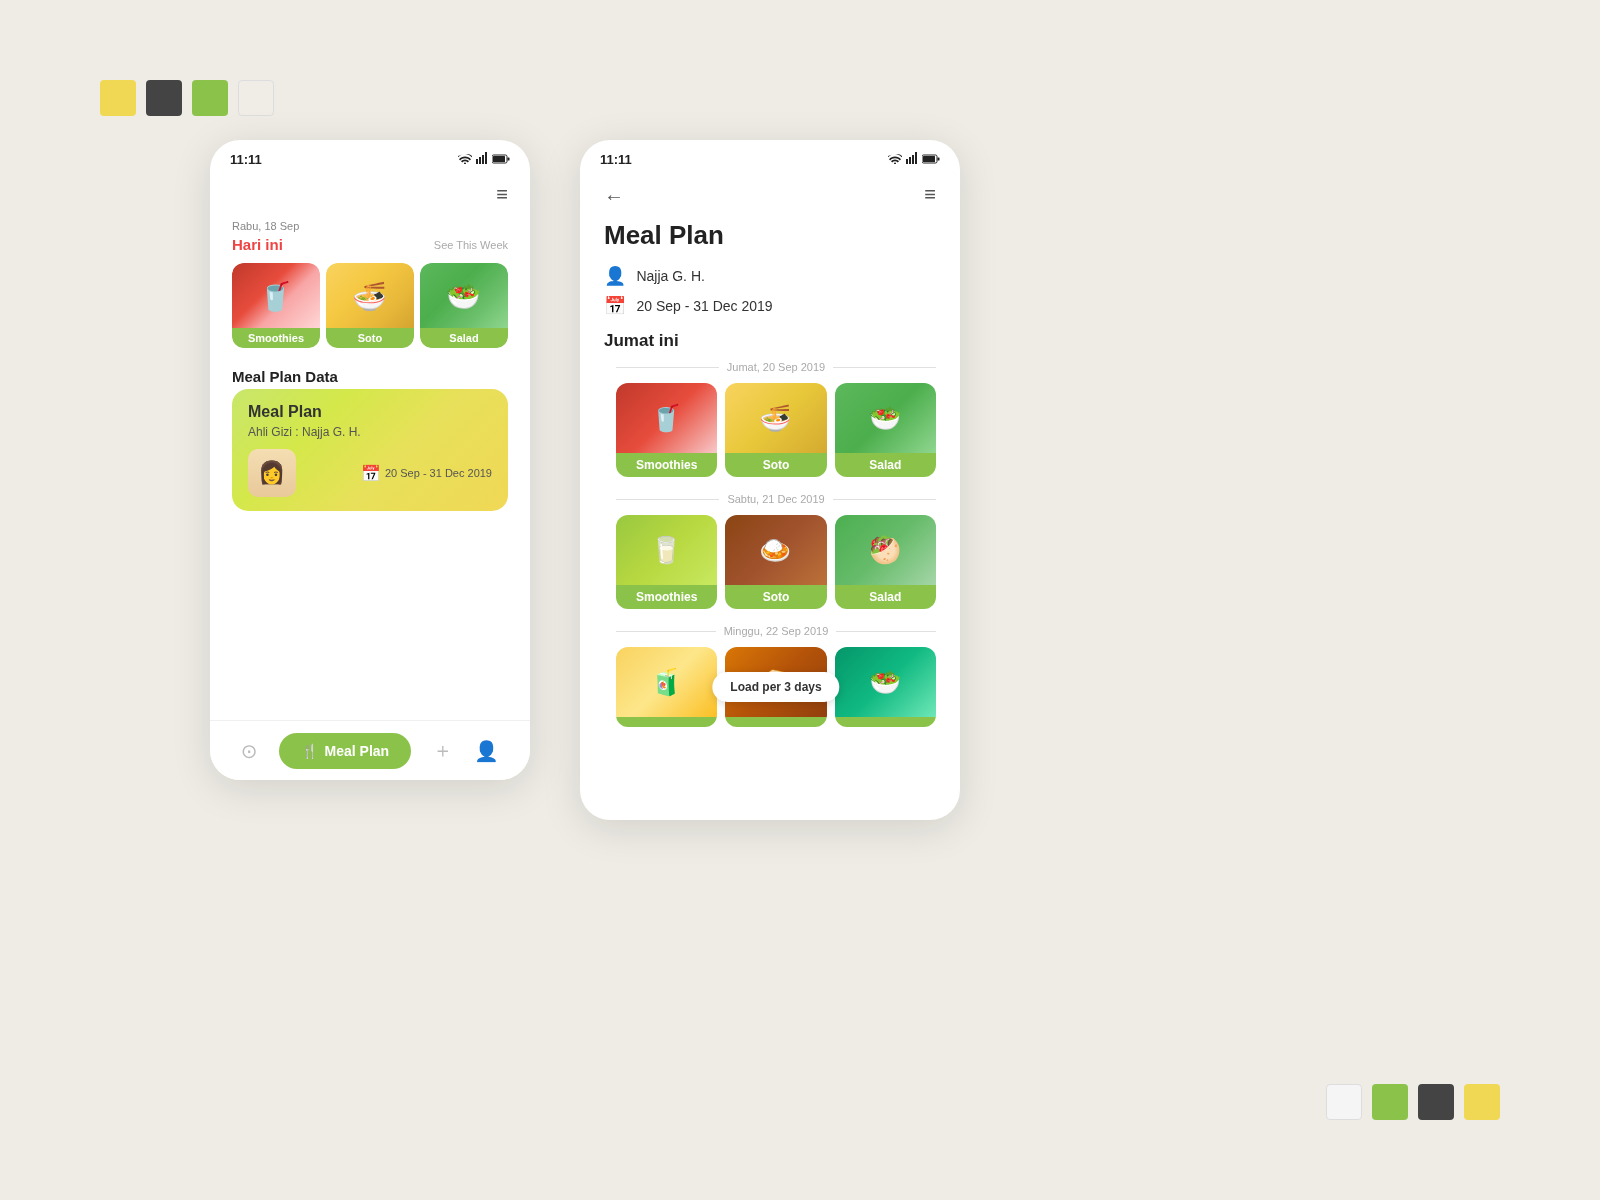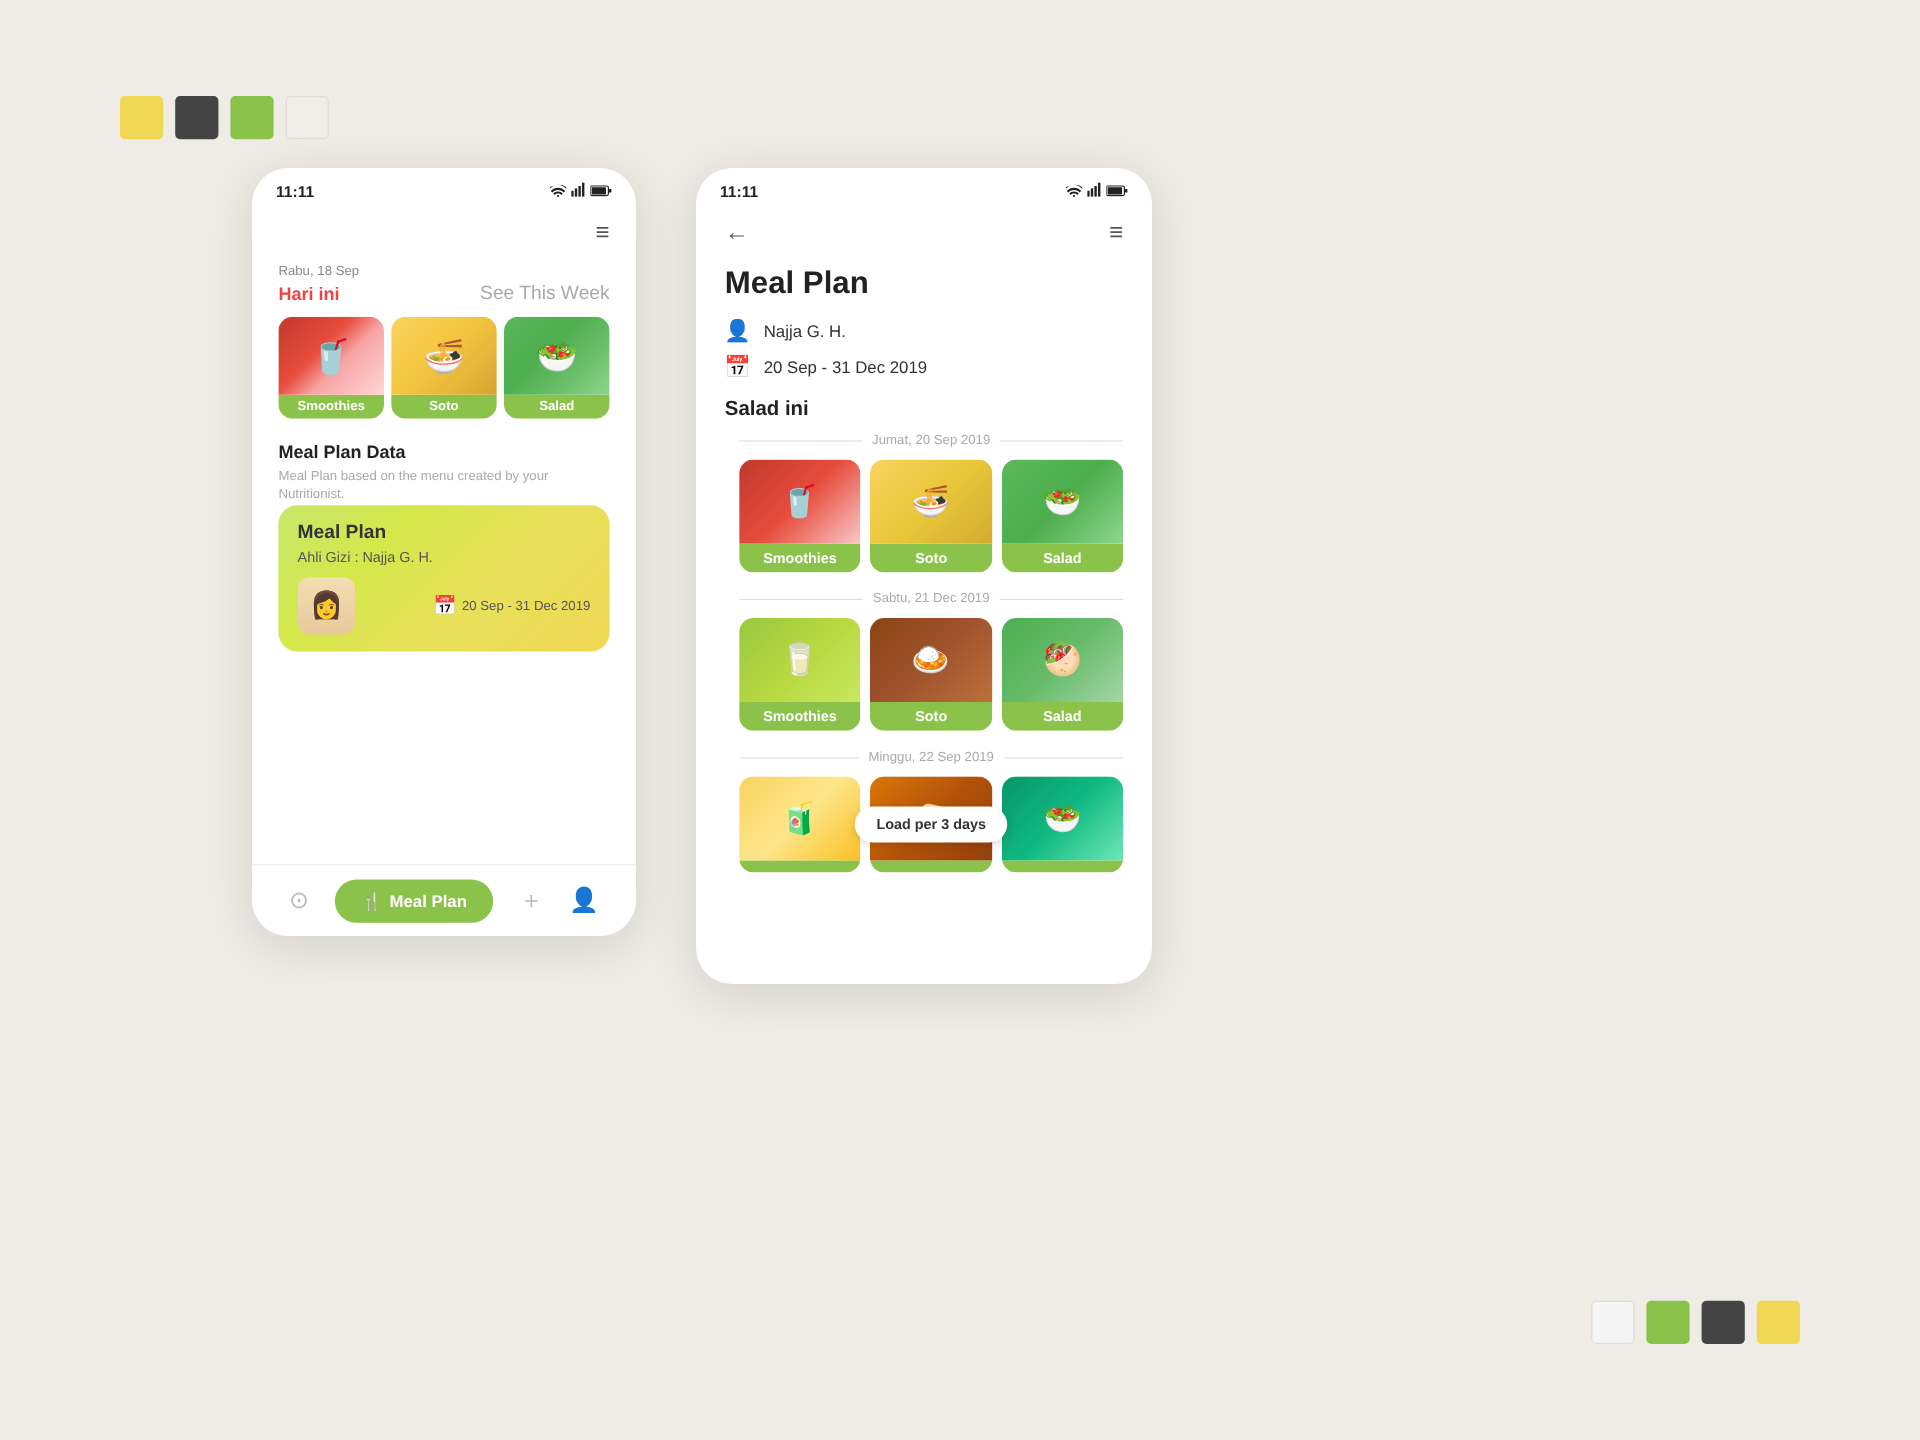--- a/index.html
+++ b/index.html
@@ -113,21 +113,21 @@
       margin-bottom: 10px;
     }
 
     .section-title {
       font-size: 15px;
       font-weight: 700;
       color: #ef4444;
     }
 
     .see-this-week {
-      font-size: 16px;
+      font-size: 11px;
       color: #aaa;
     }
 
     
     .food-cards-row {
       display: flex;
       gap: 6px;
       margin-bottom: 20px;
     }
 
@@ -644,21 +644,20 @@
           <div class="food-label">Soto</div>
         </div>
         <div class="food-card-wrap">
           <div class="food-img-salad"></div>
           <div class="food-label">Salad</div>
         </div>
       </div>
 
       <div class="meal-plan-data">
         <div class="meal-plan-data-title">Meal Plan Data</div>
-        <div class="meal-plan-data-desc">Meal Plan based on the menu created by your Nutritionist.</div>
       </div>
 
       <div class="meal-plan-card">
         <div class="meal-plan-card-title">Meal Plan</div>
         <div class="meal-plan-card-sub">Ahli Gizi : Najja G. H.</div>
         <div class="meal-plan-card-bottom">
           <div class="meal-plan-card-avatar">
             <div class="avatar-face">👩</div>
           </div>
           <div style="display:flex;align-items:center;margin-left:auto;">
@@ -719,21 +718,21 @@
 
       <div class="user-info-row">
         <span class="user-icon">👤</span>
         <span>Najja G. H.</span>
       </div>
       <div class="user-info-row">
         <span class="calendar-icon">📅</span>
         <span>20 Sep - 31 Dec 2019</span>
       </div>
 
-      <div class="minggu-ini-title">Salad ini</div>
+      <div class="minggu-ini-title">Jumat ini</div>
 
       <div class="day-section">
         <div class="day-divider">
           <div class="day-divider-line"></div>
           <span class="day-label">Jumat, 20 Sep 2019</span>
           <div class="day-divider-line"></div>
         </div>
         <div class="food-cards-grid">
           <div class="food-card-right">
             <div class="food-img-smoothies-r"></div>

